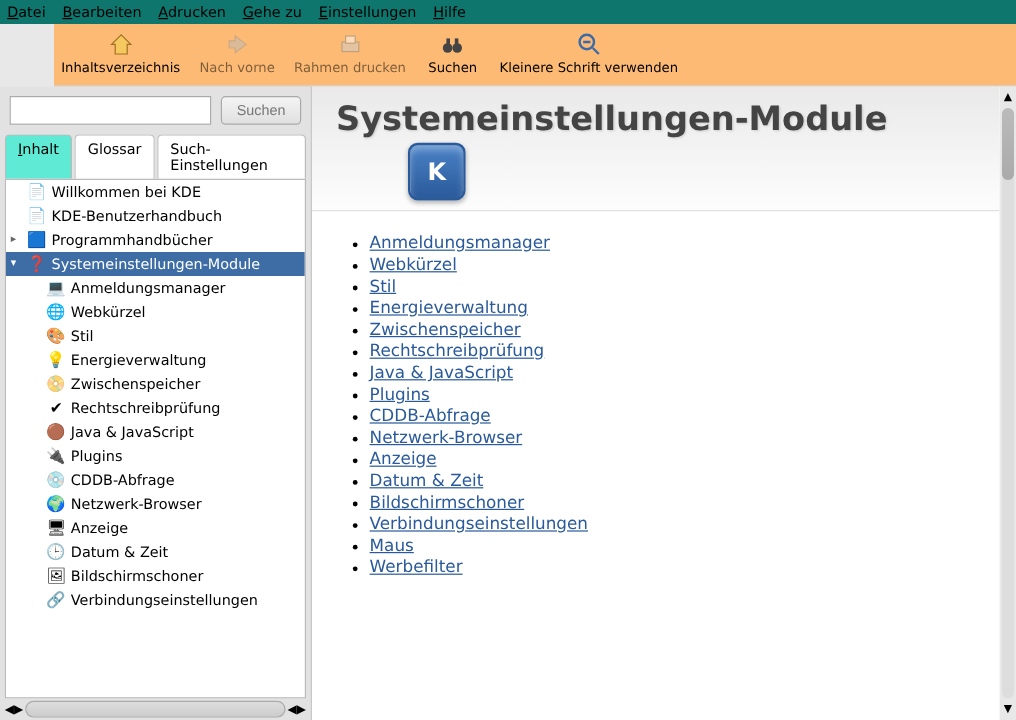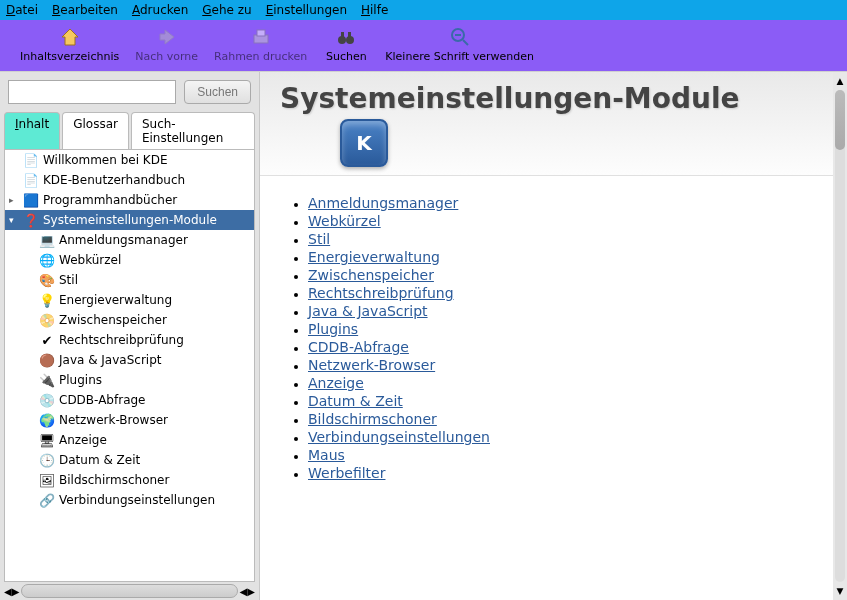--- a/index.html
+++ b/index.html
@@ -9,33 +9,34 @@
   background: #e8e8e8;
   width: 847px;
   height: 600px;
   overflow: hidden;
   display: flex;
   flex-direction: column;
 }
 .menubar {
   display: flex;
   padding: 3px 6px;
-  background: #0ea5e9;
+  background: #0f766e;
   gap: 14px;
 }
 .menu-item {
   cursor: pointer;
 }
 .menu-item .ul { text-decoration: underline; }
 .toolbar {
   display: flex;
-  padding: 4px 14px 6px;
-  background: #8b5cf6;
+  padding: 4px 0 6px;
+  background: #fdba74;
   gap: 4px;
   border-bottom: 1px solid #d0d0d0;
+  margin-left: 45px;
 }
 .tool-btn {
   display: flex;
   flex-direction: column;
   align-items: center;
   justify-content: flex-end;
   padding: 2px 6px;
   cursor: pointer;
   min-width: 58px;
 }

